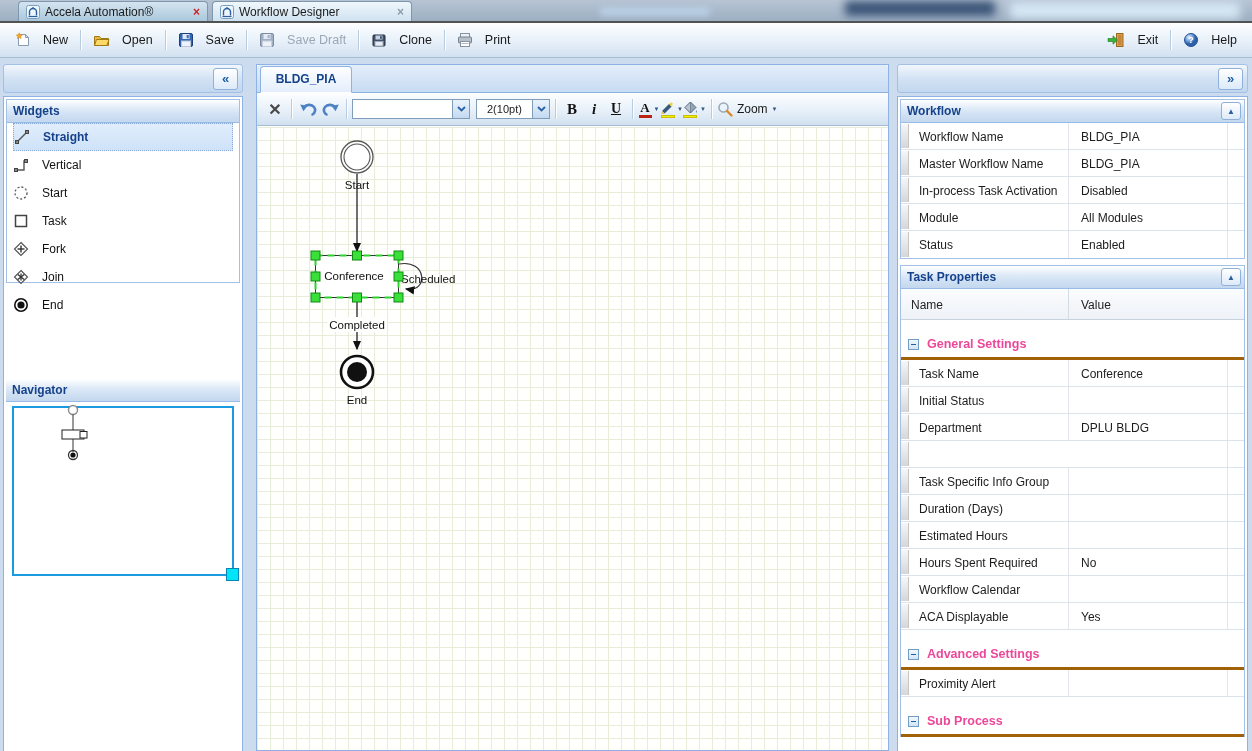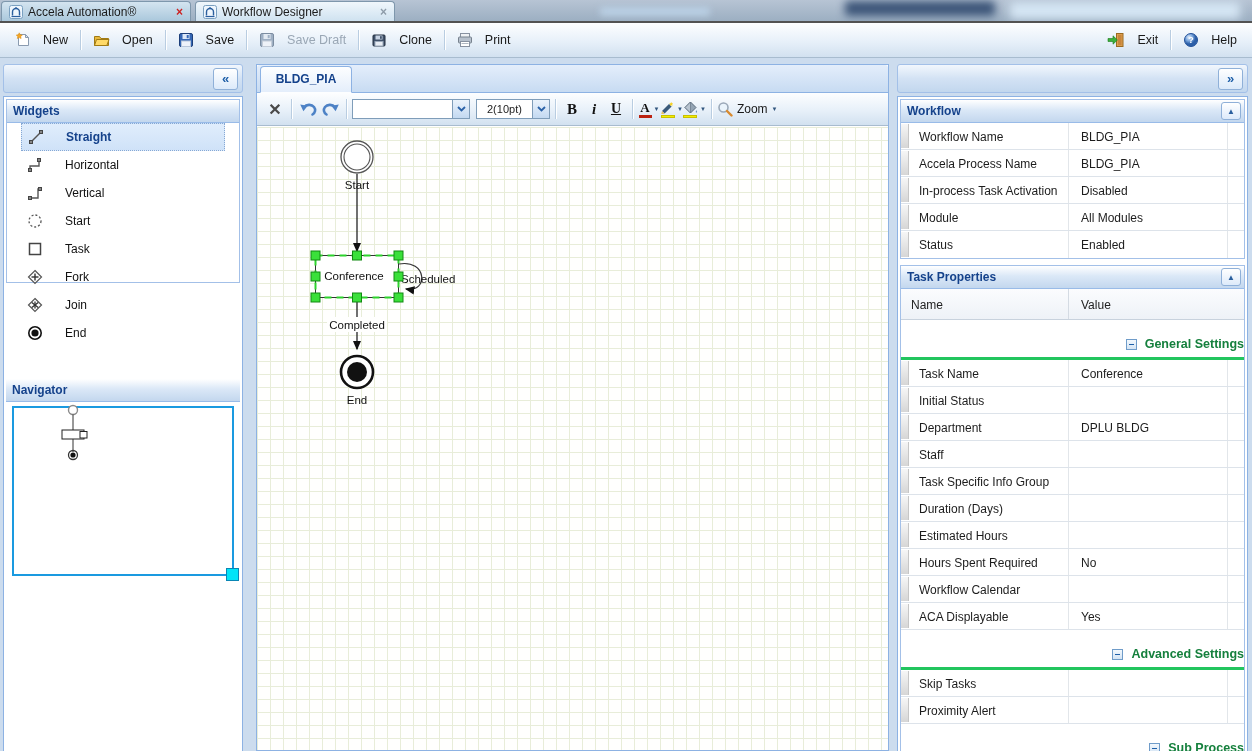--- a/index.html
+++ b/index.html
@@ -5,21 +5,21 @@
   * { margin:0; padding:0; box-sizing:border-box; }
   html,body { width:1252px; height:751px; overflow:hidden;
     font-family:"Liberation Sans", sans-serif; background:#ccdcee; }
 
   
   .browser-bar { position:absolute; left:0; top:0; width:1252px; height:21px;
     background:linear-gradient(#b7c4d4,#9cafc2); overflow:hidden; }
   .blur-blob { position:absolute; border-radius:3px; }
   .browser-tab { position:absolute; top:1px; height:20px; display:flex; align-items:center;
     gap:5px; padding:0 7px; border:1px solid #7e97ac; border-bottom:none;
-    border-radius:4px 4px 0 0; font-size:12px; color:#1b1b1b; }
+    border-radius:4px 4px 0 0; font-size:12px; color:#1b1b1b;margin-left:17px; }
   .tab-inactive { background:linear-gradient(#d4e4f0,#aac8dc); }
   .tab-active   { background:linear-gradient(#f0f7fc,#cfe2f0); }
   .tab-close { margin-left:auto; font-weight:bold; font-size:12px; line-height:12px; cursor:default; }
   .close-red { color:#cc2222; } .close-gray { color:#8e9ca9; }
   .bar-underline { position:absolute; left:0; top:21px; width:1252px; height:2px; background:#525252; }
 
   
   .app-toolbar { position:absolute; left:0; top:23px; width:1252px; height:35px;
     background:linear-gradient(#fdfeff,#e7f0f9 55%,#d2e1f0);
     border-bottom:1px solid #a8bccf; display:flex; align-items:center; padding:0 8px; }
@@ -43,22 +43,22 @@
   .sec-header { height:23px; background:linear-gradient(#ffffff,#dbe8f7 45%,#c3d7ee);
     border-bottom:1px solid #99bbe8; display:flex; align-items:center; padding:0 6px;
     font-size:12px; font-weight:bold; color:#15428b; position:relative; }
   .sec-collapse { position:absolute; right:3px; top:2px; width:20px; height:18px;
     background:linear-gradient(#ffffff,#ddeafa); border:1px solid #8fb0d8; border-radius:3px;
     color:#2a5f9e; font-size:8px; text-align:center; line-height:17px; }
 
   
   .widgets-box { position:absolute; left:2px; top:2px; width:234px; height:184px;
     border:1px solid #a3c0e8; background:#fff; }
-  .witem { height:28px; display:flex; align-items:center; gap:22px; padding-left:6px;
-    font-size:12px; color:#111; margin:0 14px; }
+  .witem { height:28px; display:flex; align-items:center; gap:13px; 
+    font-size:12px; color:#111; margin:0 6px; }
   .witem.selected { background:linear-gradient(#e0edfc,#cfe2f8); border:1px dotted #86a8d4; }
   .witem.selected .wlabel { font-weight:bold; color:#15428b; }
   .navigator-box { position:absolute; left:2px; top:282px; width:234px; bottom:0; background:#fff; }
   .nav-viewport { position:absolute; left:6px; top:27px; width:222px; height:170px;
     border:2px solid #1a9ae0; background:#fff; }
   .nav-handle { position:absolute; right:-7px; bottom:-7px; width:13px; height:13px;
     background:#00e4f8; border:1px solid #0a86b4; }
 
   
   .canvas-panel { position:absolute; left:256px; top:64px; width:633px; bottom:0;
@@ -102,21 +102,21 @@
     border-right:1px solid #c6c6c6; }
   .rname { width:160px; padding:7px 0 0 10px; font-size:12px; color:#1c1c1c; border-right:1px solid #e2e6ea;
     white-space:nowrap; overflow:hidden; }
   .rvalue { flex:1; padding:7px 0 0 12px; font-size:12px; color:#1c1c1c; border-right:1px solid #e2e6ea; }
   .rfill { width:16px; background:#fff; }
   .colhead { height:31px; display:flex; background:linear-gradient(#fbfcfe,#eef2f7);
     border-bottom:1px solid #c8d2dd; font-size:12px; color:#222; }
   .chname { width:168px; padding:9px 16px 0 10px; border-right:1px solid #d4dbe3; }
   .chvalue { flex:1; padding:9px 0 0 12px; }
   .pgroup { height:29px; margin-top:11px; display:flex; align-items:center; gap:8px; padding-left:7px;
-    background:#fff; border-bottom:3px solid #22c55e; font-size:12.5px; font-weight:bold; color:#15803d;justify-content:flex-end; }
+    background:#fff; border-bottom:3px solid #a16207; font-size:12.5px; font-weight:bold; color:#ec4899; }
   .minus-box { width:11px; height:11px; border:1px solid #6f9cc9;
     background:linear-gradient(#f2f8fd,#d4e4f4); position:relative; }
   .minus-box span { position:absolute; left:2px; top:4px; width:5px; height:1.5px; background:#1e5fa8; }
 </style>
 </head>
 <body>
 
 <div class="browser-bar">
   <div class="blur-blob" style="left:600px;top:7px;width:110px;height:9px;background:#b9cfe4;filter:blur(3px);"></div>
   <div class="blur-blob" style="left:845px;top:1px;width:150px;height:15px;background:#3c5578;filter:blur(4px);"></div>
@@ -242,28 +242,20 @@
       <span>Widgets</span>
     </div>
 
     <div class="witem selected">
       <svg width="16" height="16">
         <line x1="3" y1="13" x2="13" y2="3" stroke="#555" stroke-width="1.4"></line>
         <rect x="1.5" y="11.5" width="3" height="3" fill="#888" stroke="#444"></rect>
         <rect x="11.5" y="1.5" width="3" height="3" fill="#888" stroke="#444"></rect>
       </svg>
       <span class="wlabel">Straight</span>
-    </div>
-    <div class="witem">
-      <svg width="16" height="16">
-        <path d="M3 13 v-4 h9 v-5" fill="none" stroke="#555" stroke-width="1.4"></path>
-        <rect x="1.5" y="11.5" width="3" height="3" fill="#888" stroke="#444"></rect>
-        <rect x="10.5" y="1.5" width="3" height="3" fill="#888" stroke="#444"></rect>
-      </svg>
-      <span class="wlabel">Horizontal</span>
     </div>
     <div class="witem">
       <svg width="16" height="16">
         <path d="M3 13 h8 v-9 h2" fill="none" stroke="#555" stroke-width="1.4"></path>
         <rect x="1.5" y="11.5" width="3" height="3" fill="#888" stroke="#444"></rect>
         <rect x="11.5" y="2.5" width="3" height="3" fill="#888" stroke="#444"></rect>
       </svg>
       <span class="wlabel">Vertical</span>
     </div>
     <div class="witem">
@@ -468,21 +460,21 @@
       <span class="sec-collapse">▲</span>
     </div>
     <div class="prow">
       <span class="rhandle"></span>
       <span class="rname">Workflow Name</span>
       <span class="rvalue">BLDG_PIA</span>
       <span class="rfill"></span>
     </div>
     <div class="prow">
       <span class="rhandle"></span>
-      <span class="rname">Accela Process Name</span>
+      <span class="rname">Master Workflow Name</span>
       <span class="rvalue">BLDG_PIA</span>
       <span class="rfill"></span>
     </div>
     <div class="prow">
       <span class="rhandle"></span>
       <span class="rname">In-process Task Activation</span>
       <span class="rvalue">Disabled</span>
       <span class="rfill"></span>
     </div>
     <div class="prow">
@@ -528,21 +520,20 @@
       <span class="rfill"></span>
     </div>
     <div class="prow">
       <span class="rhandle"></span>
       <span class="rname">Department</span>
       <span class="rvalue">DPLU BLDG</span>
       <span class="rfill"></span>
     </div>
     <div class="prow">
       <span class="rhandle"></span>
-      <span class="rname">Staff</span>
       <span class="rvalue"></span>
       <span class="rfill"></span>
     </div>
     <div class="prow">
       <span class="rhandle"></span>
       <span class="rname">Task Specific Info Group</span>
       <span class="rvalue"></span>
       <span class="rfill"></span>
     </div>
     <div class="prow">
@@ -577,26 +568,20 @@
     </div>
 
     <div class="pgroup">
       <span class="minus-box">
           <span></span>
         </span>
       <span>Advanced Settings</span>
     </div>
     <div class="prow">
       <span class="rhandle"></span>
-      <span class="rname">Skip Tasks</span>
-      <span class="rvalue"></span>
-      <span class="rfill"></span>
-    </div>
-    <div class="prow">
-      <span class="rhandle"></span>
       <span class="rname">Proximity Alert</span>
       <span class="rvalue"></span>
       <span class="rfill"></span>
     </div>
 
     <div class="pgroup">
       <span class="minus-box">
           <span></span>
         </span>
       <span>Sub Process</span>

